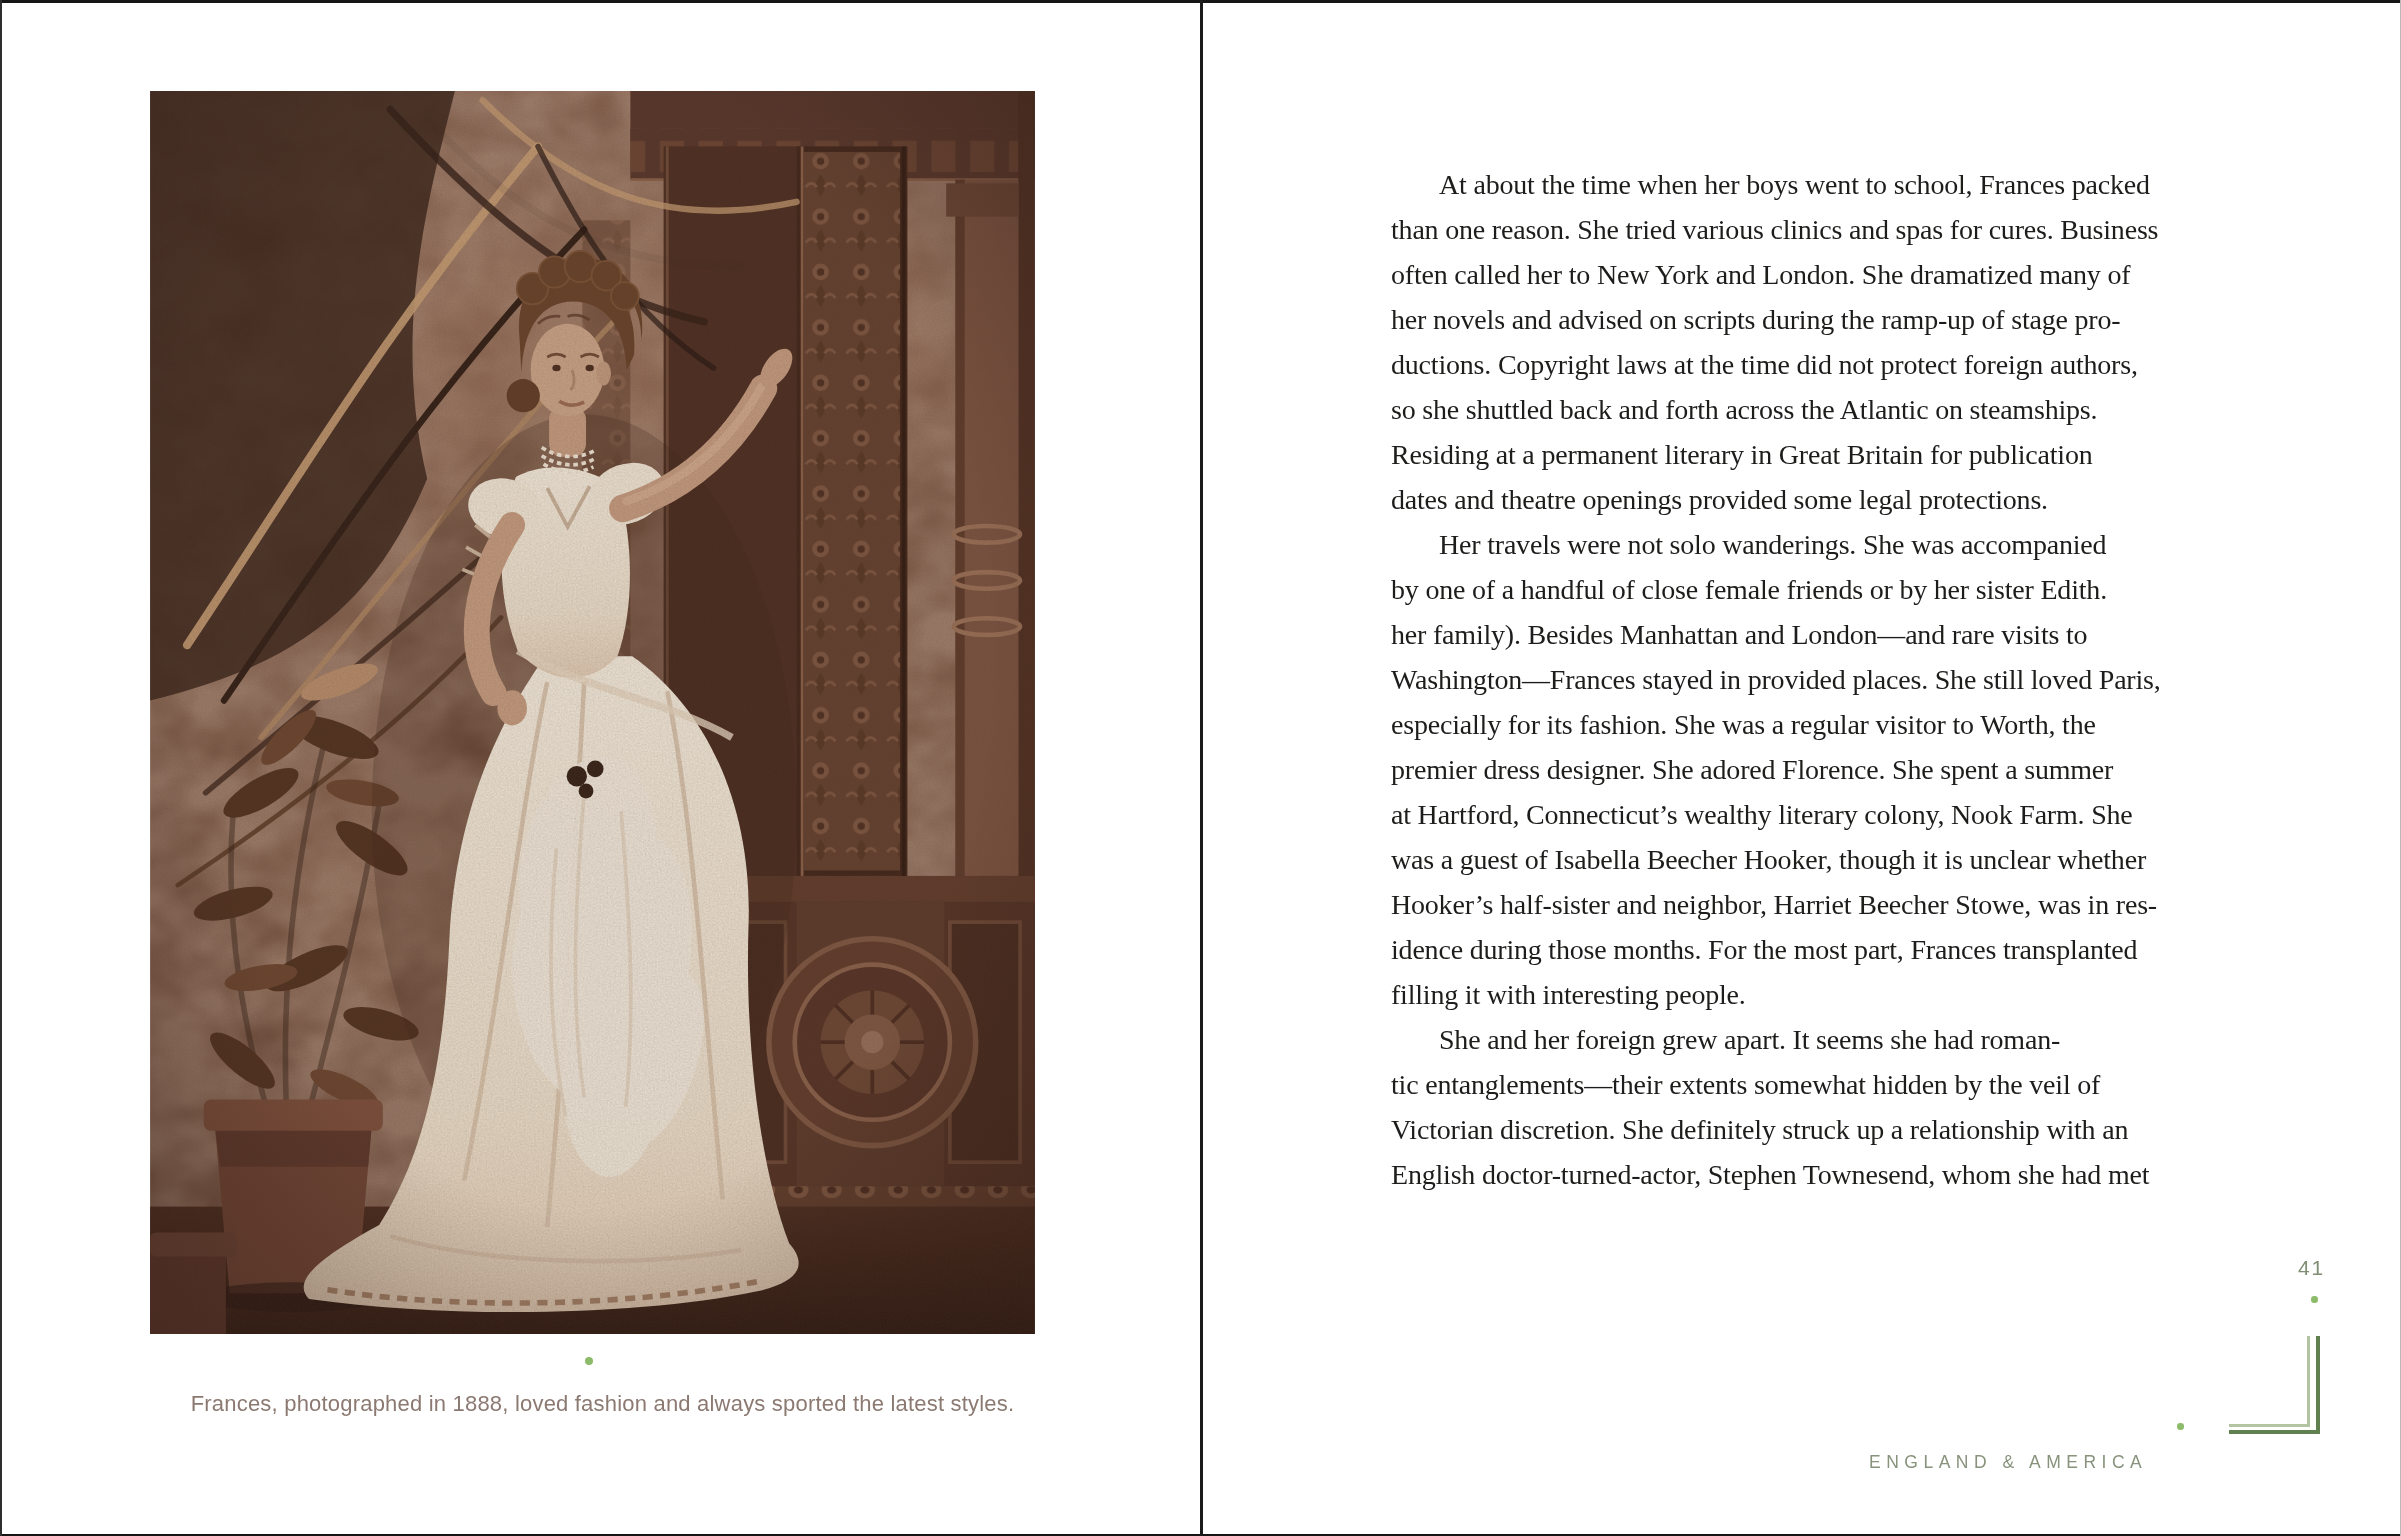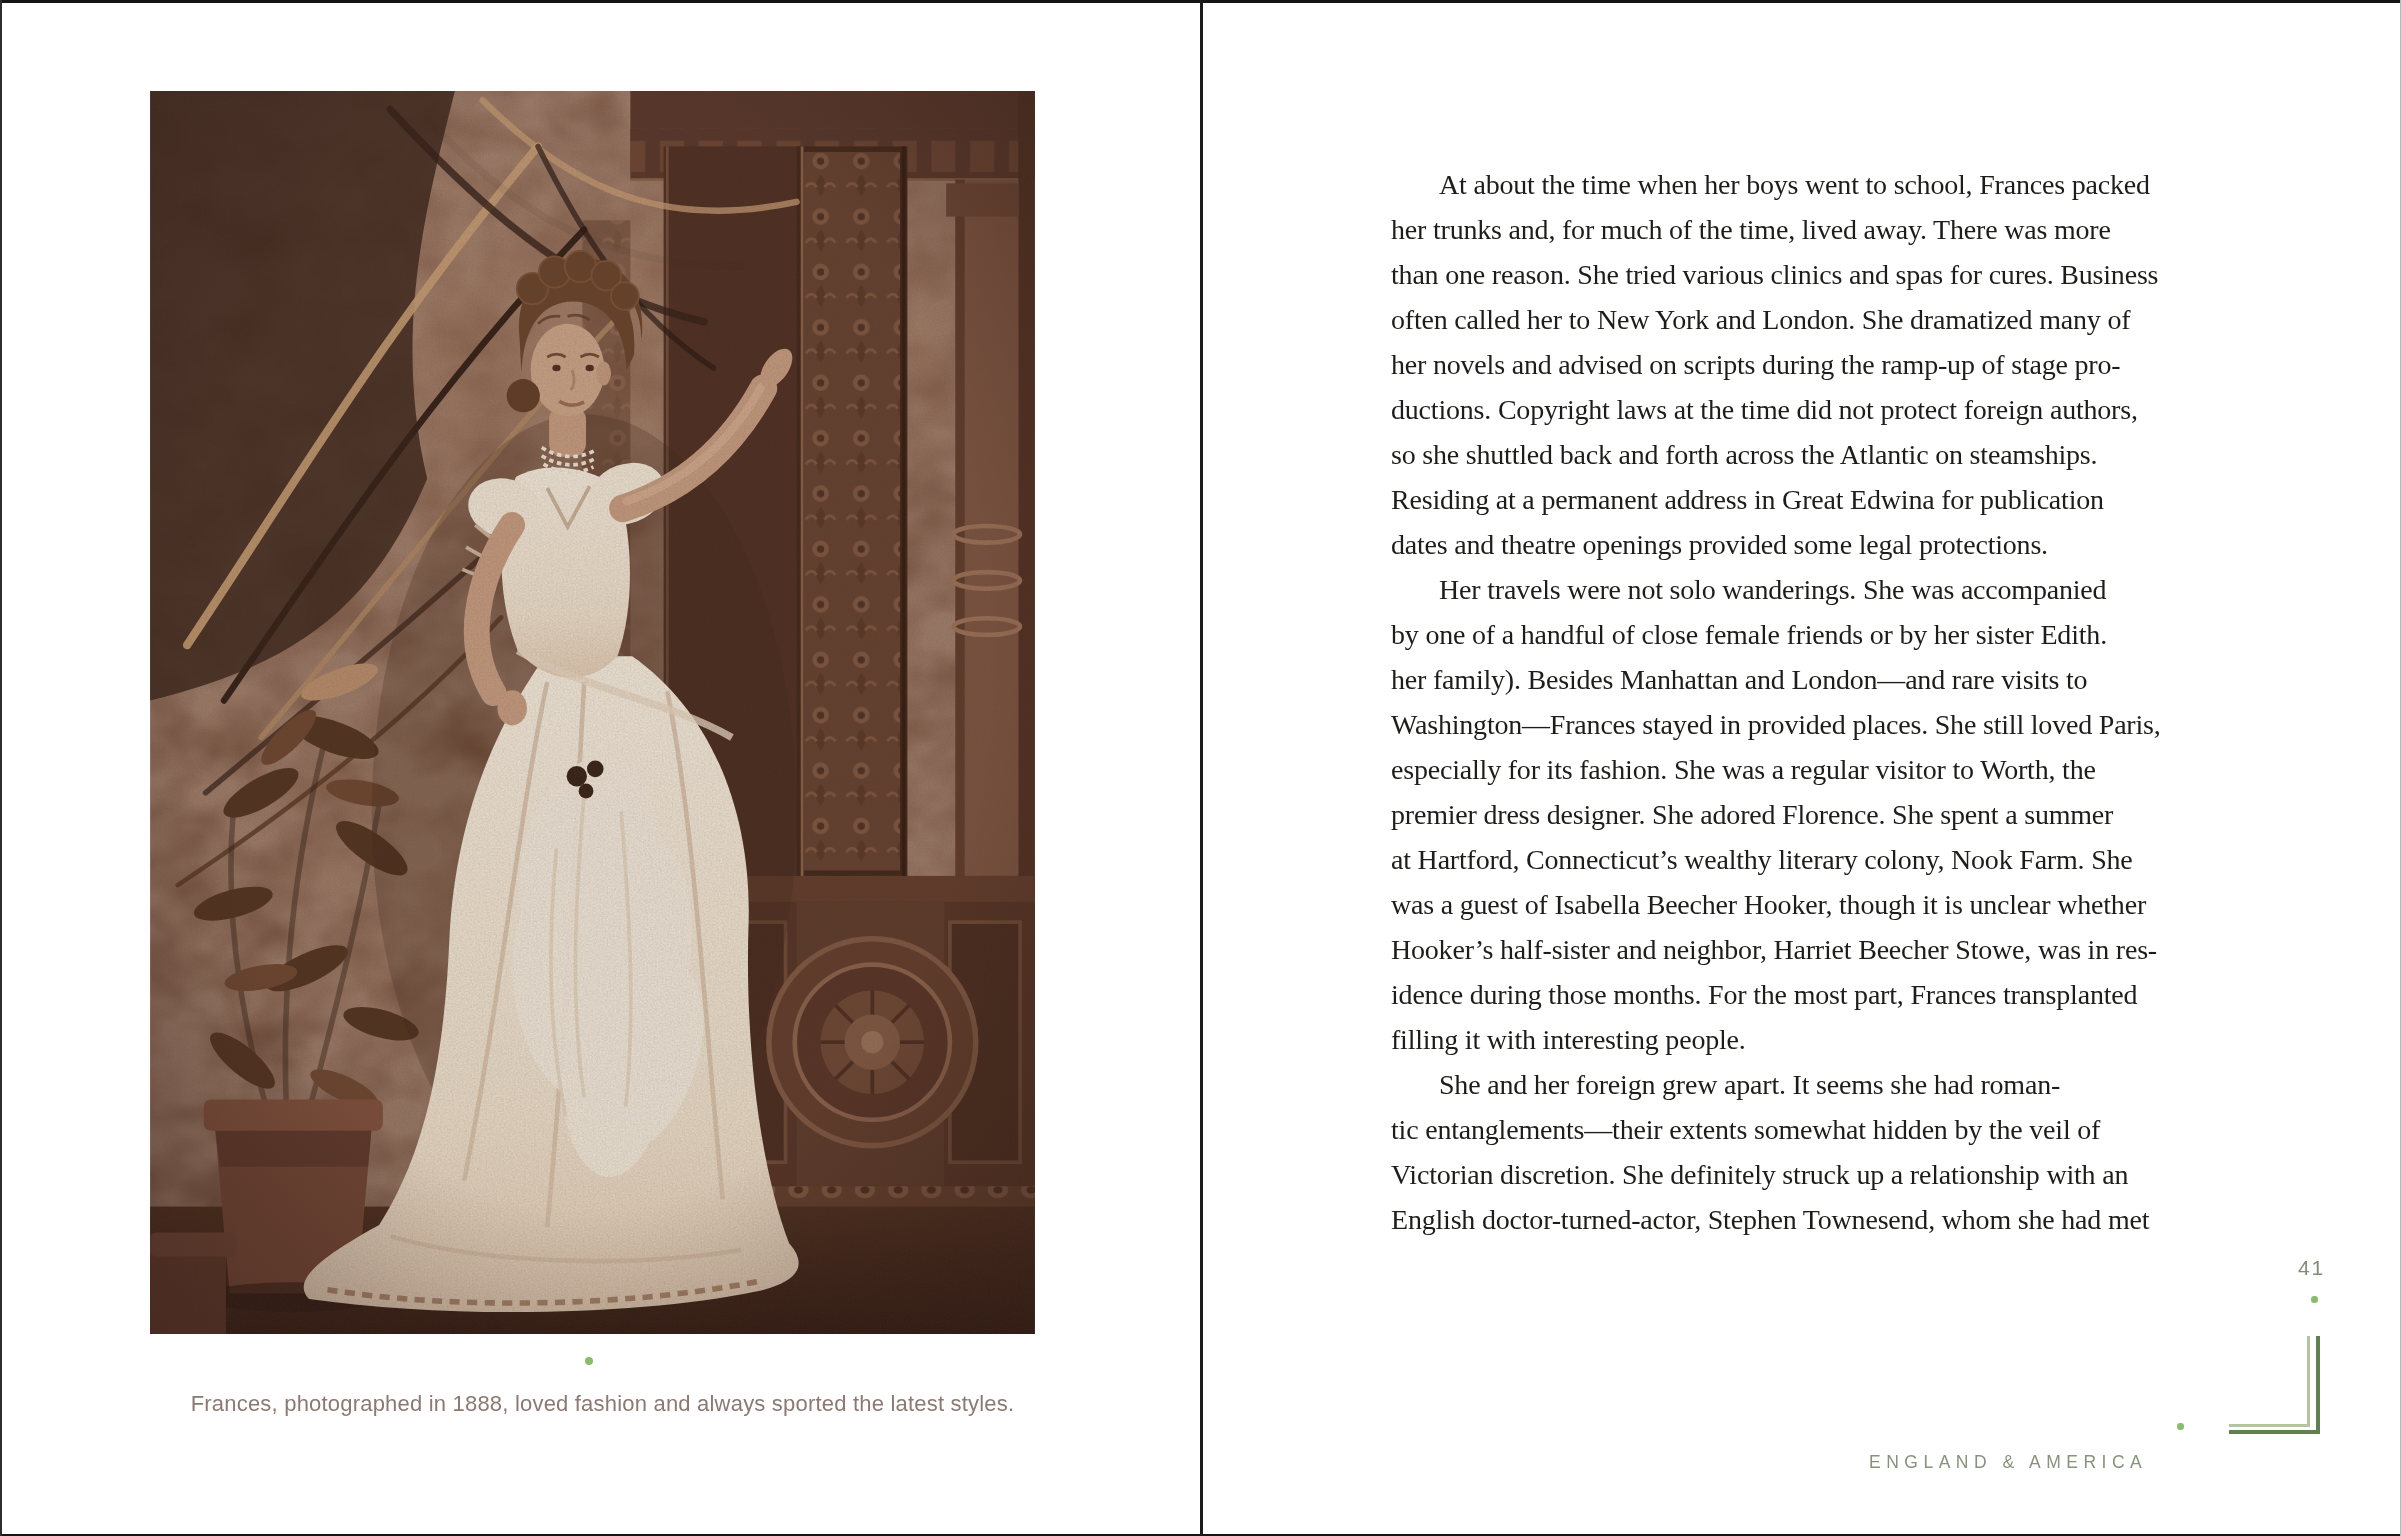--- a/index.html
+++ b/index.html
@@ -316,27 +316,26 @@
     </div>
 
     <div class="caption-dot"></div>
     <div class="caption">Frances, photographed in 1888, loved fashion and always sported the latest styles.</div>
   </div>
 
   <div class="right-page">
     <div class="body-text">
         <div class="para indent">
           <div class="line">At about the time when her boys went to school, Frances packed</div>
-          <div class="line">her trunks and, for much of the time, lived away. There was more</div>
           <div class="line">than one reason. She tried various clinics and spas for cures. Business</div>
           <div class="line">often called her to New York and London. She dramatized many of</div>
           <div class="line">her novels and advised on scripts during the ramp-up of stage pro-</div>
           <div class="line">ductions. Copyright laws at the time did not protect foreign authors,</div>
           <div class="line">so she shuttled back and forth across the Atlantic on steamships.</div>
-          <div class="line">Residing at a permanent address in Great Edwina for publication</div>
+          <div class="line">Residing at a permanent literary in Great Britain for publication</div>
           <div class="line">dates and theatre openings provided some legal protections.</div>
         </div>
         <div class="para indent">
           <div class="line">Her travels were not solo wanderings. She was accompanied</div>
           <div class="line">by one of a handful of close female friends or by her sister Edith.</div>
           <div class="line">her family). Besides Manhattan and London—and rare visits to</div>
           <div class="line">Washington—Frances stayed in provided places. She still loved Paris,</div>
           <div class="line">especially for its fashion. She was a regular visitor to Worth, the</div>
           <div class="line">premier dress designer. She adored Florence. She spent a summer</div>
           <div class="line">at Hartford, Connecticut’s wealthy literary colony, Nook Farm. She</div>

